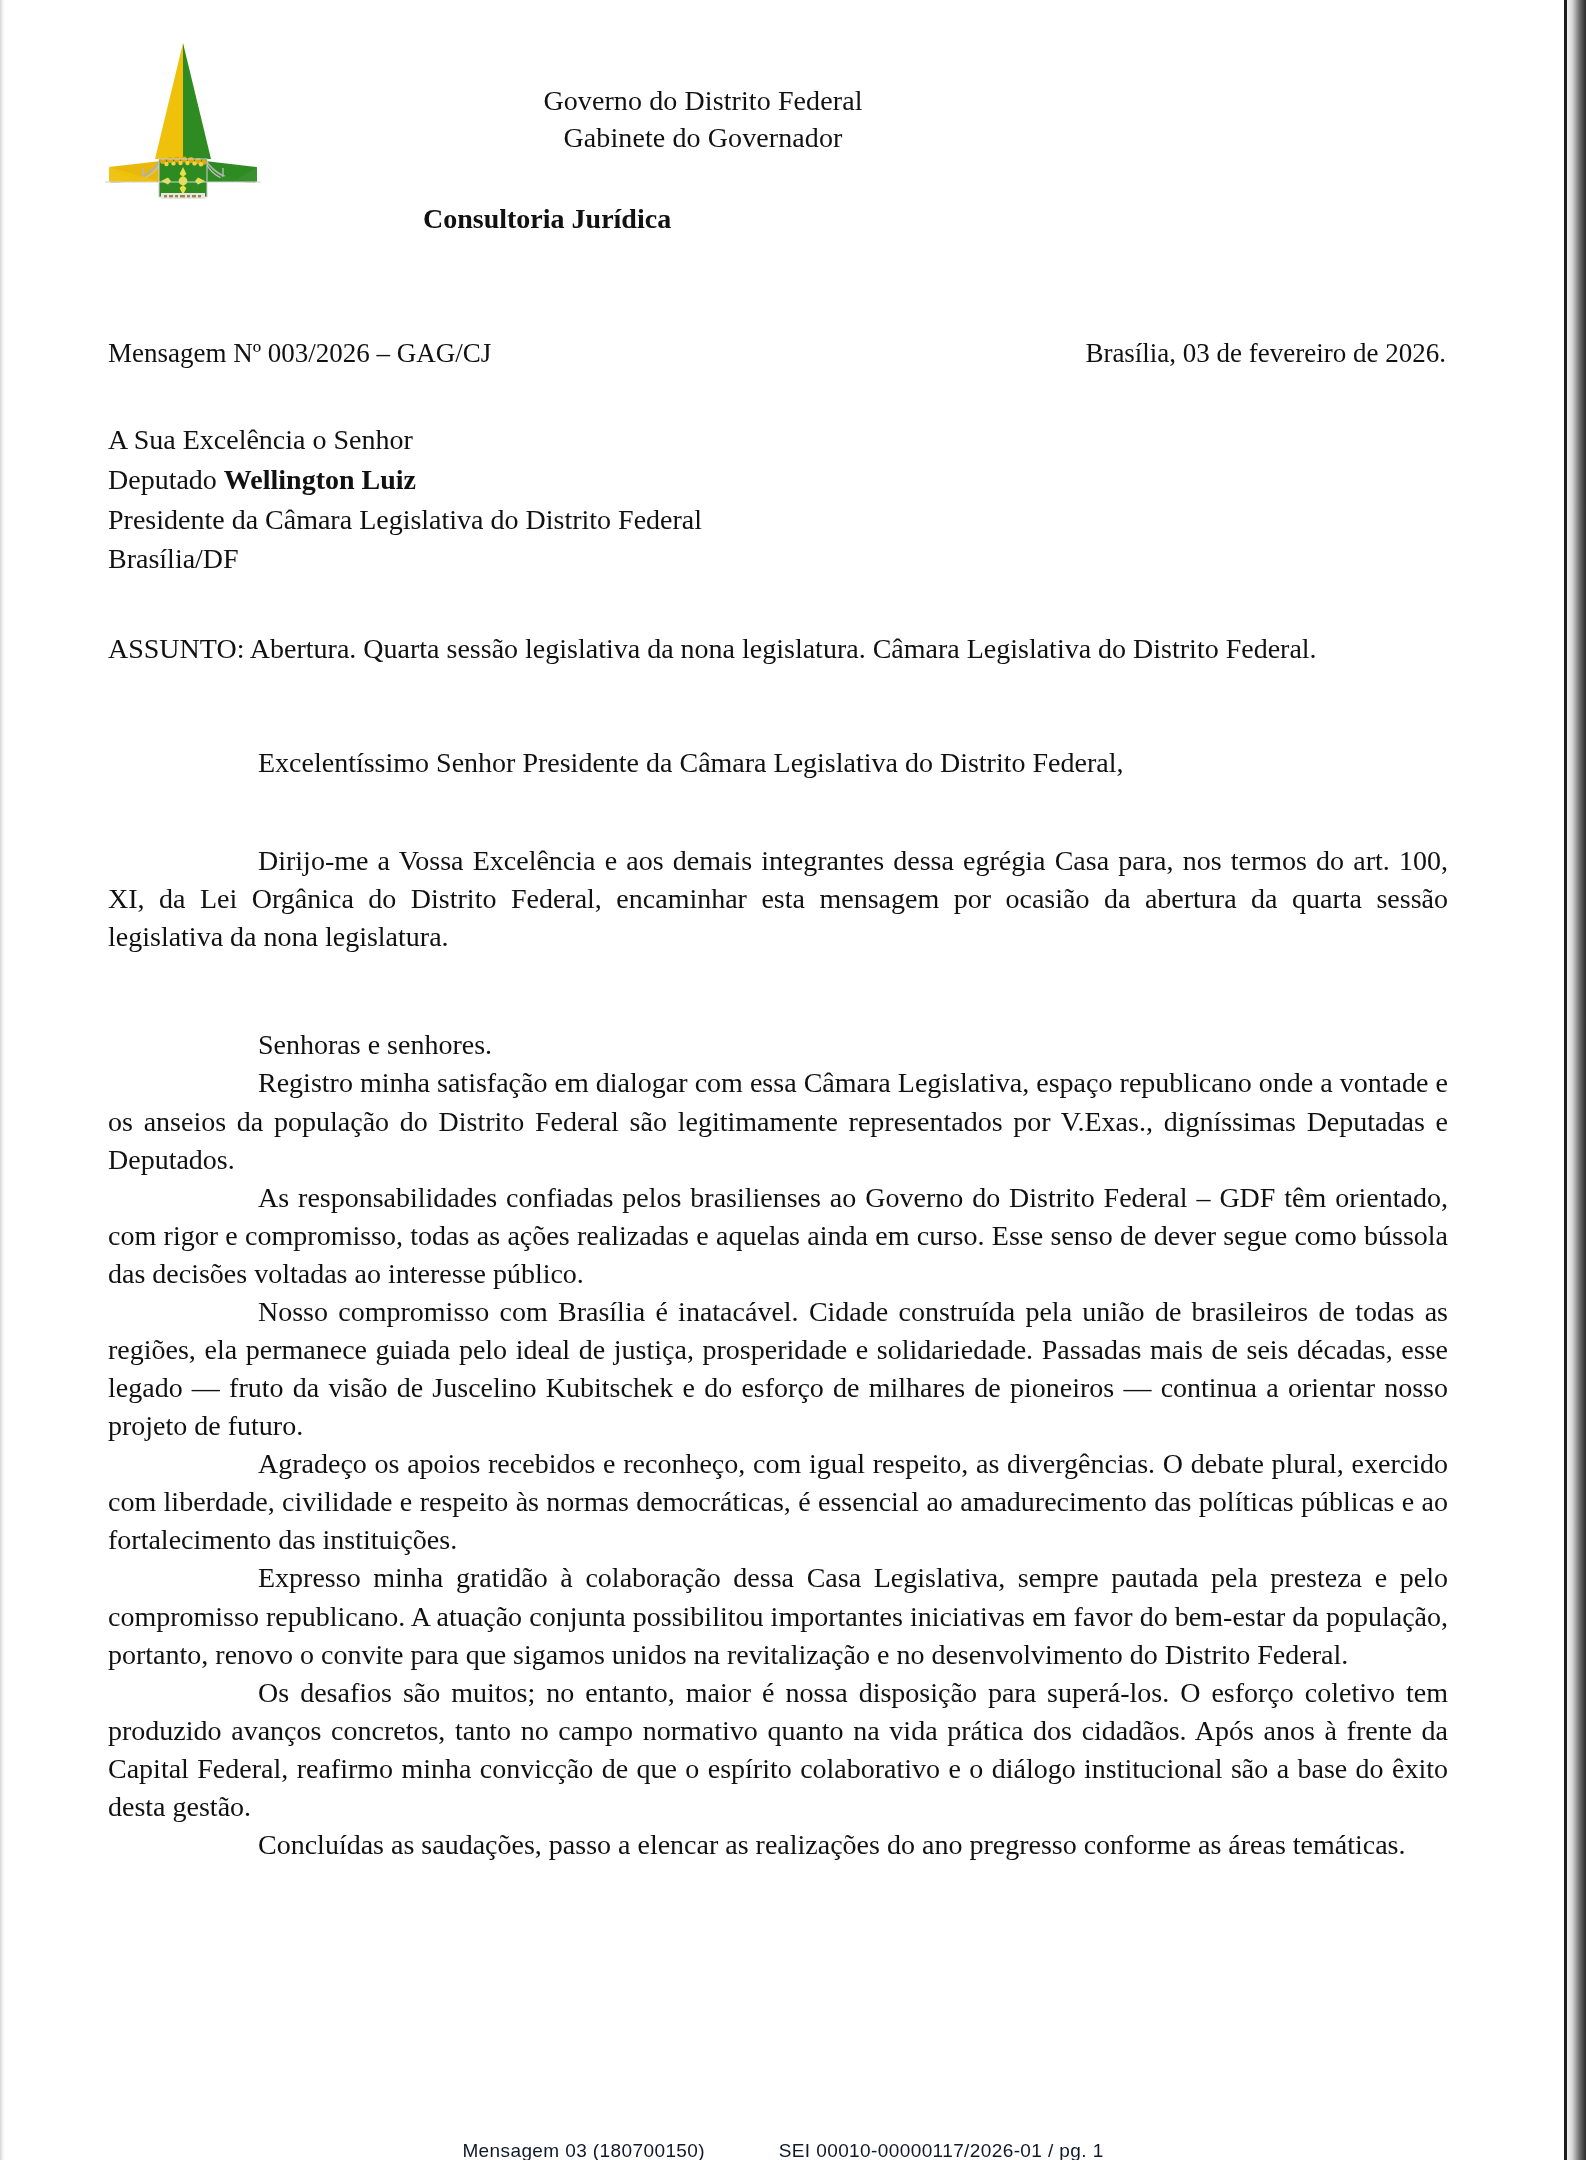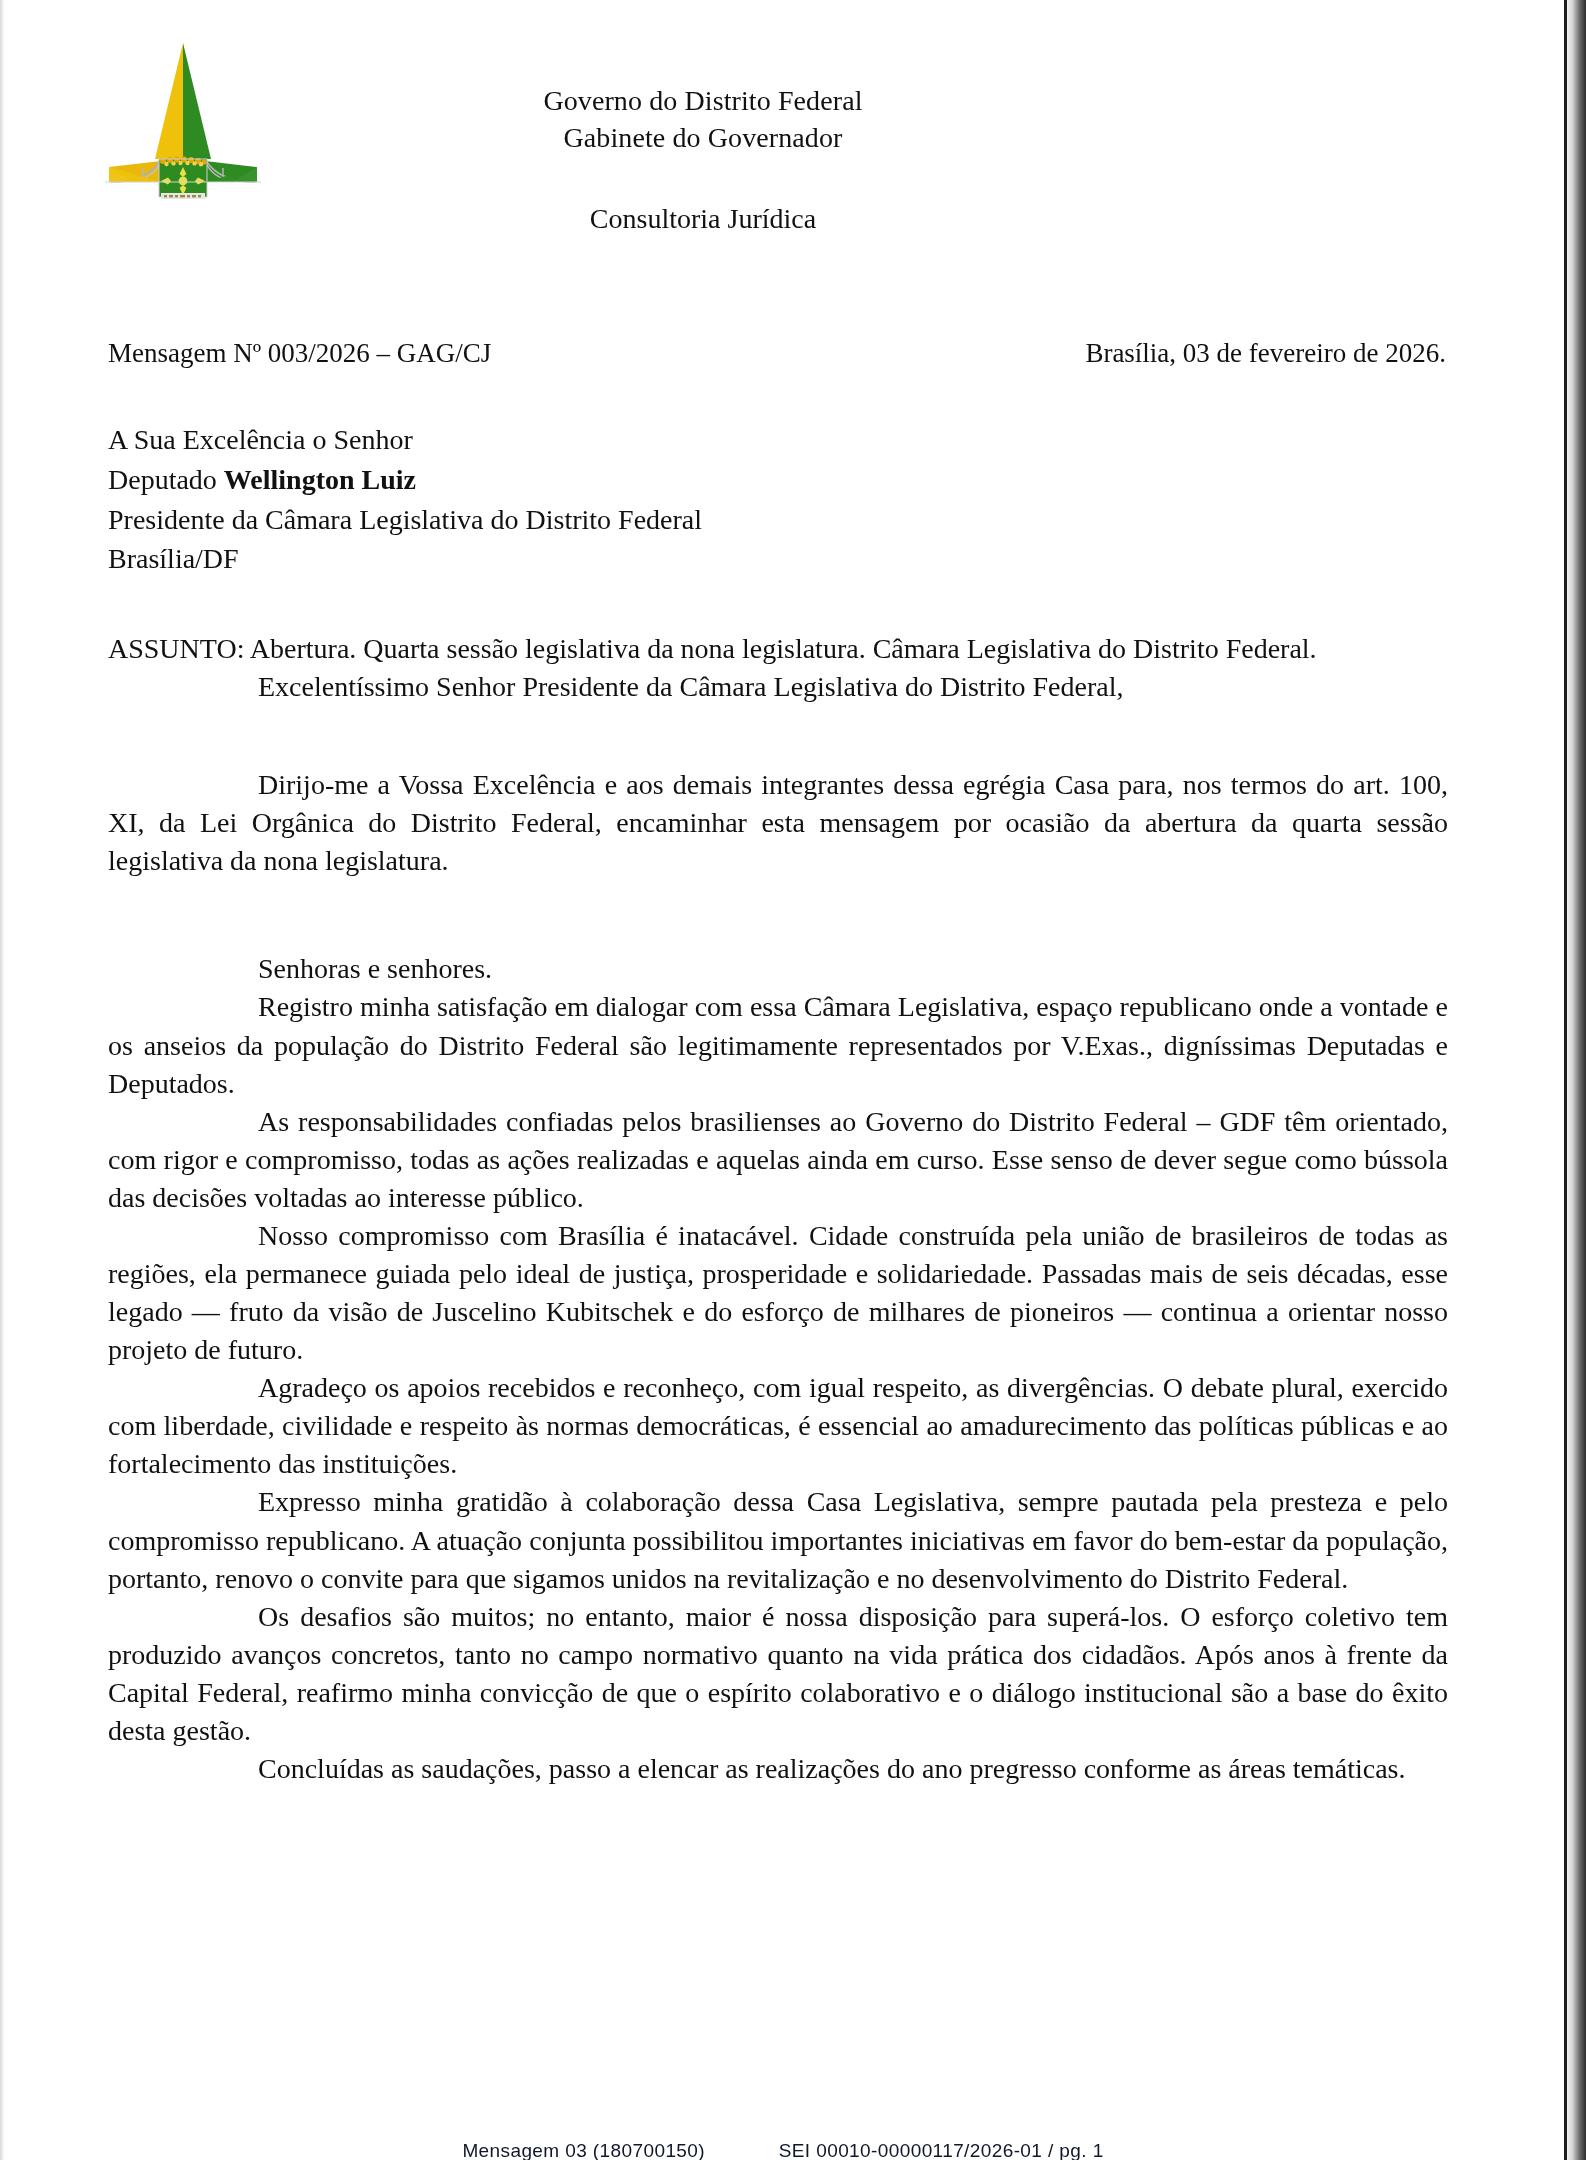--- a/index.html
+++ b/index.html
@@ -72,22 +72,23 @@
     font-size: 28px;
     line-height: 1.32;
     letter-spacing: .1px;
   }
   .org-block .l1, .org-block .l2 { display: block; }
   .consultoria {
     position: absolute;
     left: 420px;
     top: 200px;
     width: 560px;
-    text-align: center;
-    font-size: 28px;
+    text-align: left;
+    font-size: 28px;
+    font-weight: bold;
   }
 
   
   .meta-row {
     position: absolute;
     left: 108px;
     right: 120px;
     top: 338px;
     display: flex;
     justify-content: space-between;
@@ -113,21 +114,21 @@
     top: 630px;
     width: 1340px;
     font-size: 28px;
     line-height: 1.36;
   }
   p.just {
     margin: 0 0 0 0;
     text-align: justify;
     text-justify: inter-word;
   }
-  p.subject { }
+  p.subject { margin-bottom: 76px; }
   p.salutation {
     text-align: left;
     text-indent: 150px;
     margin-bottom: 60px;
   }
   p.indent {
     text-indent: 150px;
   }
   p.gap-after { margin-bottom: 70px; }
   p.tight { margin-bottom: 0; }

